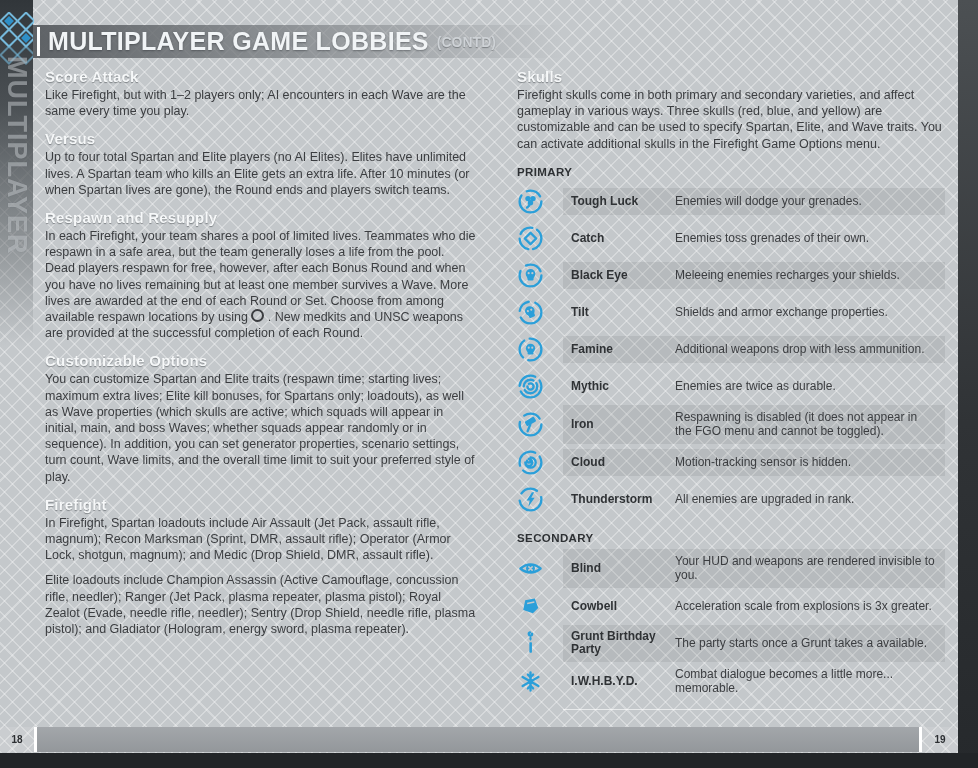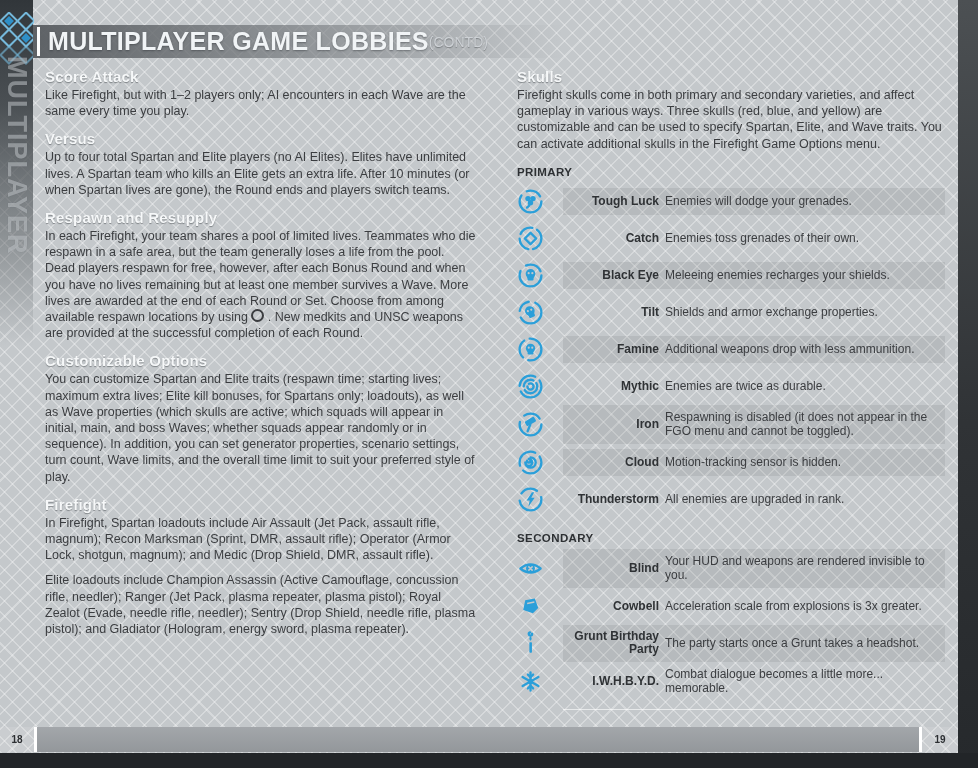--- a/index.html
+++ b/index.html
@@ -40,21 +40,21 @@
     display:flex;align-items:center;
   }
   .title-accent{position:absolute;left:4px;top:2px;width:3px;height:29px;background:#fdfdfd;}
   .page-title{
     margin-left:15px;font-size:25px;font-weight:bold;font-stretch:condensed;
     color:#f1f4f6;letter-spacing:0.3px;
     text-shadow:0 1px 2px rgba(40,44,48,0.45);
     white-space:nowrap;
   }
   .page-title-suffix{
-    font-size:14px;font-weight:normal;font-stretch:condensed;
+    margin-left:8px;font-size:14px;font-weight:bold;font-stretch:condensed;
     color:#ced2d6;text-shadow:0 1px 1px rgba(40,44,48,0.4);
   }
 
   
   .col-left{position:absolute;left:45px;top:68px;width:432px;}
   .col-right{position:absolute;left:517px;top:68px;width:428px;}
   h2.section{
     margin:11px 0 2px;font-size:15px;font-weight:bold;font-stretch:condensed;
     color:#f6f8f9;letter-spacing:0.2px;
     text-shadow:0 1px 1px rgba(70,74,78,0.55);
@@ -70,21 +70,21 @@
   
   .group-label{margin:14px 0 5px;font-size:11.5px;font-weight:bold;color:#2d3033;letter-spacing:0.4px;}
   .skull-table{display:flex;flex-direction:column;}
   .skull-row{display:flex;align-items:center;min-height:37px;}
   .skull-icon{flex:0 0 46px;display:flex;align-items:center;}
   .skull-text{
     flex:1;display:flex;align-items:center;
     padding:5px 8px;min-height:27px;box-sizing:border-box;
   }
   .skull-row.band .skull-text{background:rgba(62,66,70,0.10);}
-  .skull-name{flex:0 0 88px;font-size:12px;font-weight:bold;color:#2f3235;line-height:13.5px;padding-right:6px;text-align:right;}
+  .skull-name{flex:0 0 88px;font-size:12px;font-weight:bold;color:#2f3235;line-height:13.5px;padding-right:16px;}
   .skull-desc{flex:1;font-size:12px;line-height:14.5px;color:#3b3d40;}
   .table-divider{height:1px;background:rgba(255,255,255,0.6);margin:8px 2px 0 46px;}
 
   .ic{stroke:#2b9fd9;fill:none;stroke-width:2.4;stroke-linecap:round;stroke-linejoin:round;}
   .icf{fill:#2b9fd9;stroke:none;}
 
   
   .footer{position:absolute;left:0;top:727px;width:958px;height:25px;display:flex;align-items:stretch;}
   .pgnum{flex:0 0 34px;display:flex;align-items:center;justify-content:center;
     font-size:10px;font-weight:bold;color:#2c2f32;background:rgba(255,255,255,0.10);}
@@ -320,21 +320,21 @@
       <div class="skull-row band">
         <span class="skull-icon">
           <svg width="27" height="27" viewBox="0 0 28 28">
             <path d="M15.6 3.8 a1.7 1.7 0 1 1 -2.1 -1.4" class="ic" stroke-width="1.1"></path>
             <path d="M14 6.2 q2.4 3 0 5 q-2.4 -2 0 -5" class="icf"></path>
             <rect x="12.8" y="12.6" width="2.7" height="11" rx="0.8" class="icf"></rect>
           </svg>
         </span>
         <span class="skull-text">
             <span class="skull-name">Grunt Birthday Party</span>
-            <span class="skull-desc">The party starts once a Grunt takes a headshot.</span>
+            <span class="skull-desc">The party starts once a Grunt takes a available.</span>
           </span>
       </div>
 
       <div class="skull-row">
         <span class="skull-icon">
           <svg width="27" height="27" viewBox="0 0 28 28">
             <g class="ic" stroke-width="2.1">
               <path d="M14 4.5 V23.5 M5.8 9.3 L22.2 18.7 M22.2 9.3 L5.8 18.7"></path>
             </g>
             <path d="M11.3 6.8 L14 9.4 L16.7 6.8 M11.3 21.2 L14 18.6 L16.7 21.2" class="ic" stroke-width="1.6"></path>

